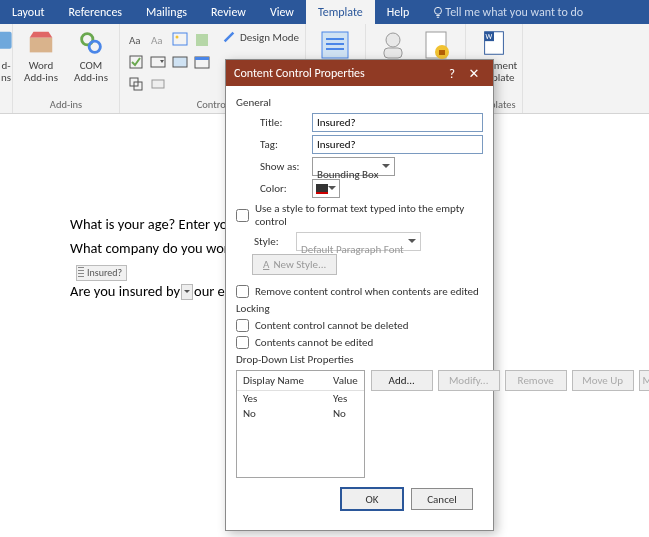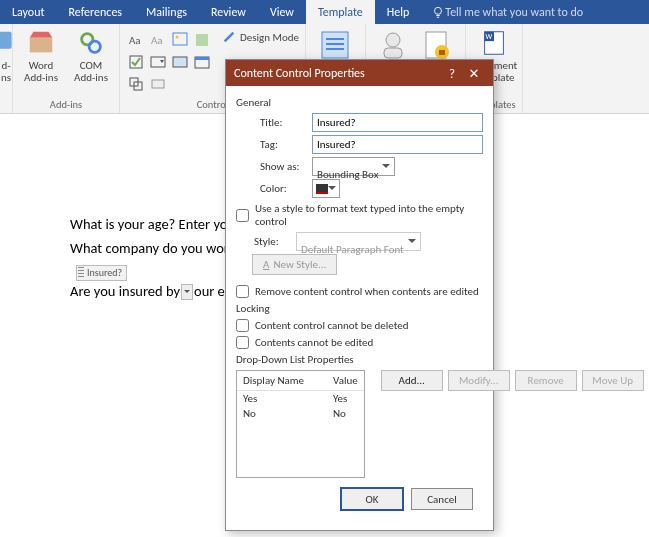--- a/index.html
+++ b/index.html
@@ -53,21 +53,21 @@
   .color-pick .dd { border: 4px solid transparent; border-top-color: #555; margin-top: 3px; }
   .chk { display: flex; align-items: center; gap: 6px; margin: 4px 0; }
   .chk input { width: 13px; height: 13px; }
   .btn-inline { height: 21px; padding: 0 10px; border: 1px solid #bcbcbc; background: #efefef; font-size: 11px; color: #999; display: inline-flex; align-items: center; margin-left: 16px; }
   .listbox { border: 1px solid #a5a5a5; height: 108px; width: 180px; font-size: 11px; }
   .listbox .hdr { display: flex; color: #333; border-bottom: 1px solid #e0e0e0; }
   .listbox .hdr span { padding: 3px 6px; }
   .listbox .row { display: flex; }
   .listbox .row span { padding: 1px 6px; }
   .c1 { width: 90px; } .c2 { flex: 1; }
-  .ddrow { display: flex; gap: 16px; align-items: flex-start; margin-top: 4px; }
+  .ddrow { display: flex; gap: 6px; align-items: flex-start; margin-top: 4px; }
   .side-btns { display: flex; gap: 5px; }
   .sbtn { width: 62px; height: 21px; border: 1px solid #bcbcbc; background: #efefef; font-size: 11px; display: flex; align-items: center; justify-content: center; }
   .sbtn.enabled { color: #222; cursor: pointer; } .sbtn.disabled { color: #aaa; }
   .dlg-footer { display: flex; gap: 8px; justify-content: flex-end; padding: 10px 10px; }
   .fbtn { width: 62px; height: 22px; border: 1px solid #8a8a8a; background: #efefef; font-size: 11px; display: flex; align-items: center; justify-content: center; cursor: pointer; }
   .fbtn.primary { border: 1px solid #2b579a; outline: 1px solid #2b579a; }
 
 </style>
 </head>
 <body>

